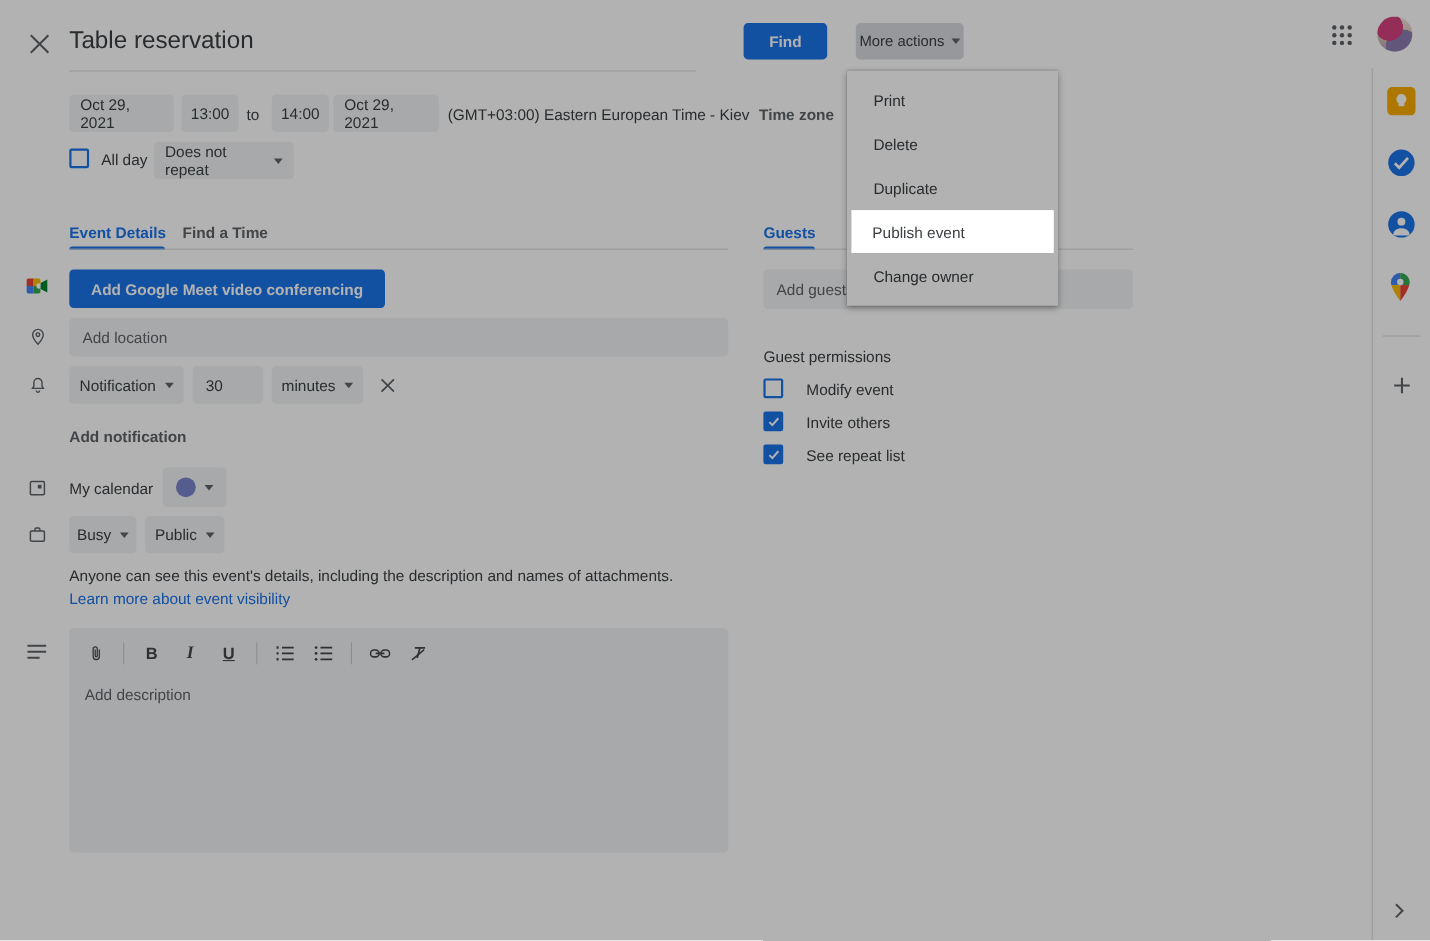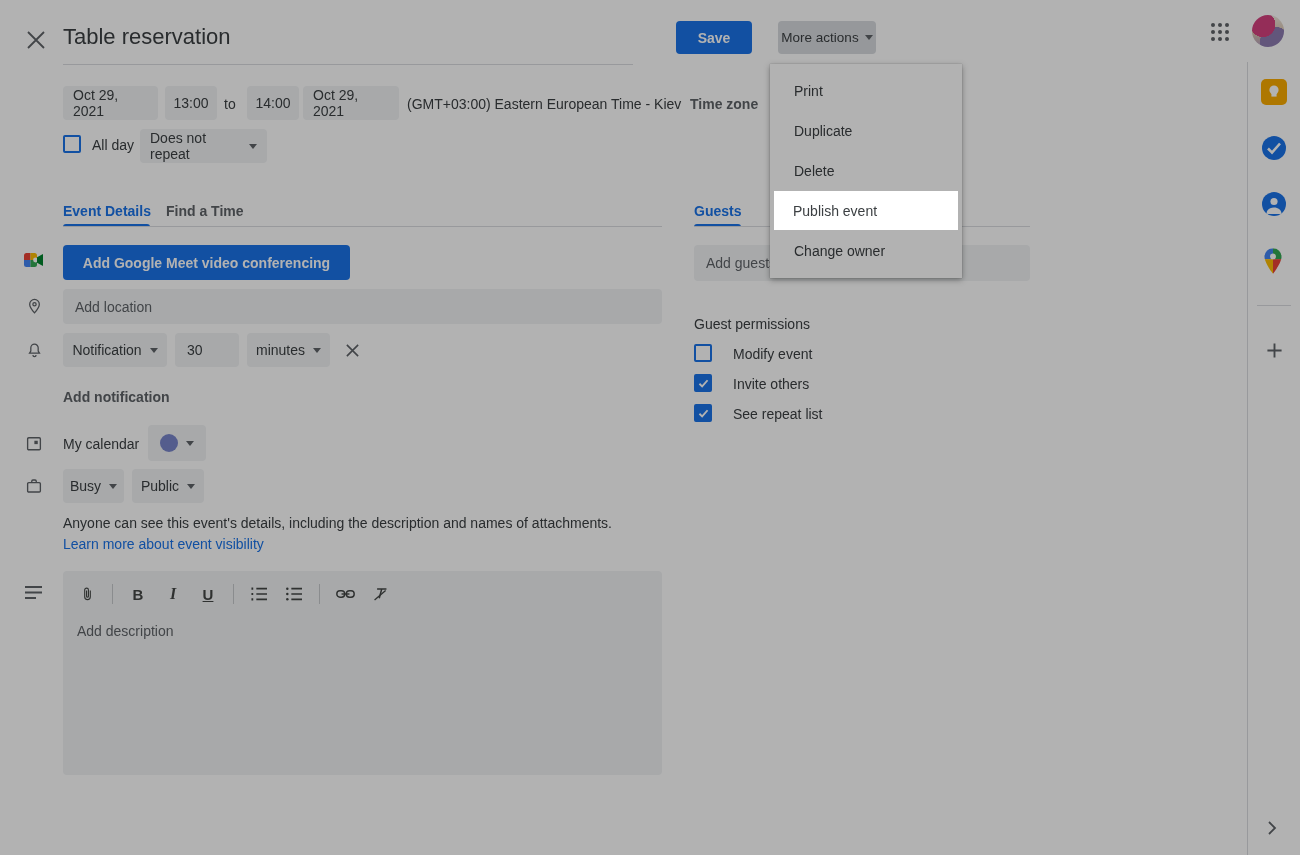--- a/index.html
+++ b/index.html
@@ -78,21 +78,21 @@
 <div class="screen">
 
   <div class="abs close-btn">
     <svg width="22" height="22" viewBox="0 0 22 22">
         <path d="M3 3l16 16M19 3L3 19" stroke="#5f6368" stroke-width="1.8" fill="none"></path>
       </svg>
   </div>
   <div class="abs event-title">Table reservation</div>
   <div class="abs title-underline"></div>
 
-  <div class="abs btn save-btn">Save</div>
+  <div class="abs btn save-btn">Find</div>
   <div class="abs btn more-btn">
     <span>More actions</span>
     <span class="caret"></span>
   </div>
 
   <div class="abs apps-grid">
     <i></i>
       <i></i>
       <i></i>
       <i></i>
@@ -335,21 +335,21 @@
   <div class="abs" style="left:1266px;top:820px;width:14px;height:16px;cursor:pointer;">
     <svg width="12" height="16" viewBox="0 0 12 16">
         <path d="M3 2l6 6-6 6" stroke="#5f6368" stroke-width="1.8" fill="none"></path>
       </svg>
   </div>
 
   <div class="dim"></div>
 
   <div class="abs menu">
     <div class="menu-item">Print</div>
+    <div class="menu-item">Delete</div>
     <div class="menu-item">Duplicate</div>
-    <div class="menu-item">Delete</div>
     <div class="menu-item">Publish event</div>
     <div class="menu-item">Change owner</div>
   </div>
 
   <div class="abs menu-highlight">Publish event</div>
 
 </div>
 
 </body></html>

